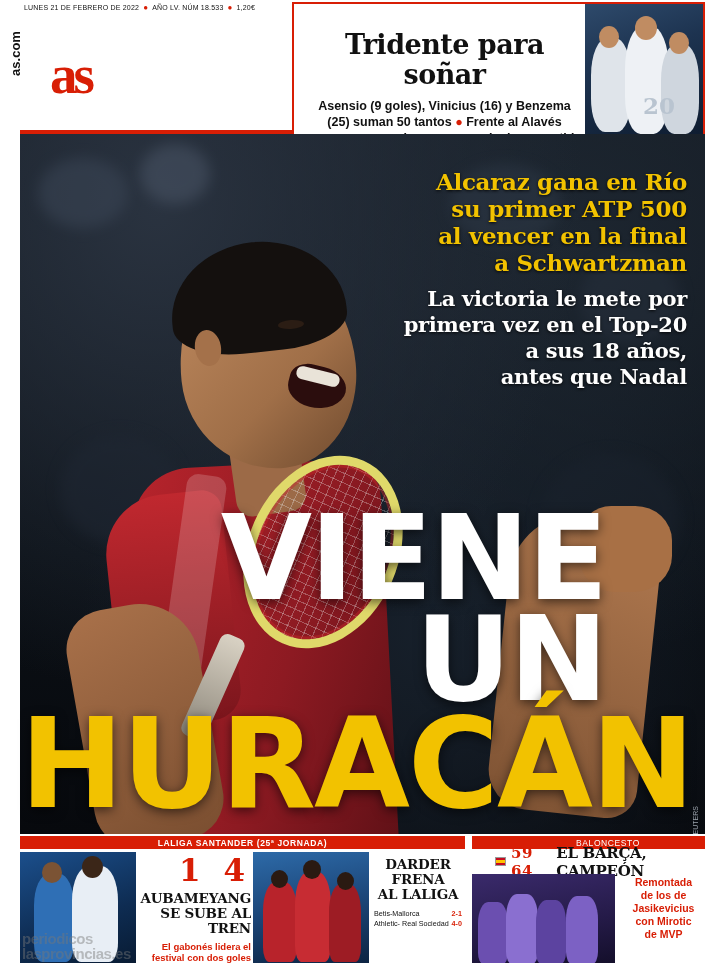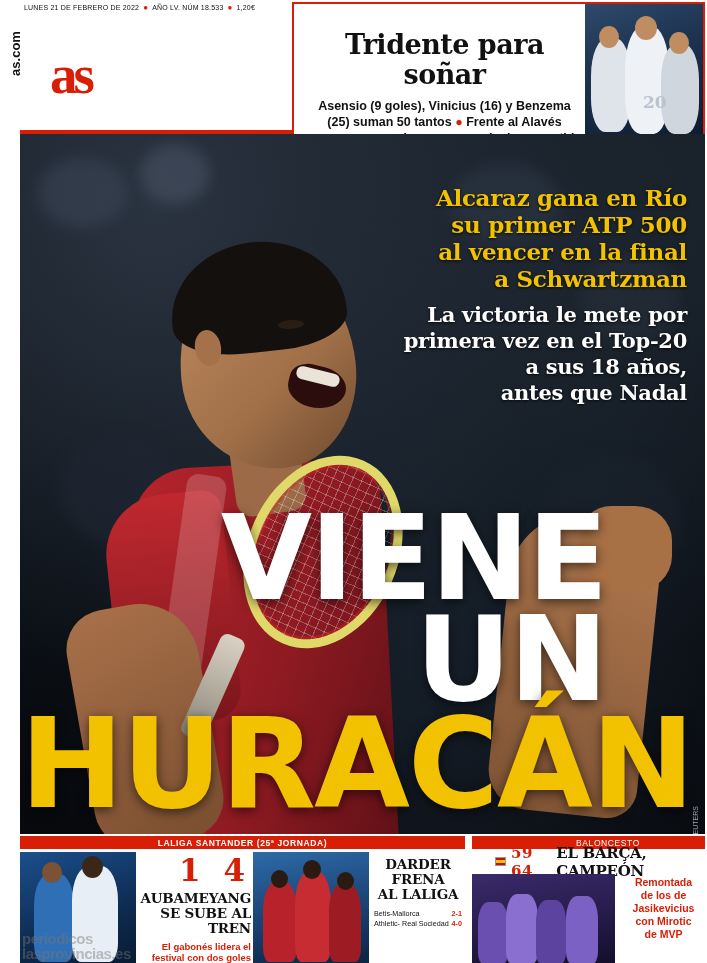--- a/index.html
+++ b/index.html
@@ -100,21 +100,21 @@
   }
   .hp1 { left: 6px;  top: 34px; width: 40px; height: 94px; background:#dfe4ea; }
   .hp2 { left: 40px; top: 22px; width: 44px; height: 108px; background:#eef1f5; }
   .hp3 { left: 76px; top: 40px; width: 38px; height: 90px; background:#cfd6de; }
   .hp-head { position:absolute; border-radius:50%; background:#c08c62; }
   .hh1 { left: 14px; top: 22px; width: 20px; height: 22px; }
   .hh2 { left: 50px; top: 12px; width: 22px; height: 24px; }
   .hh3 { left: 84px; top: 28px; width: 20px; height: 22px; }
   .hp-num {
     position:absolute; left: 58px; top: 88px;
-    font-size: 17px; font-weight: bold; color:#b9c4d0;
+    font-size: 23px; font-weight: bold; color:#b9c4d0;
     font-family:"DejaVu Serif", serif;
   }
 
   
   .mainphoto {
     position: absolute; left: 20px; top: 134px;
     width: 685px; height: 700px;
     overflow: hidden;
     background: #0a0d12;
   }
@@ -239,21 +239,20 @@
     border-radius: 8px;
   }
 
   
   .atp-text {
     position: absolute; right: 18px; top: 34px;
     width: 330px;
     text-align: right;
     color: #ffffff;
     text-shadow: 0 1px 3px rgba(0,0,0,.85);
-    margin-top: 16px;
   }
   .atp-1 {
     color: #f2c200;
     font-family: "DejaVu Serif", serif;
     font-weight: bold;
     font-size: 23px;
     line-height: 27px;
     letter-spacing: -.3px;
   }
   .atp-2 {

